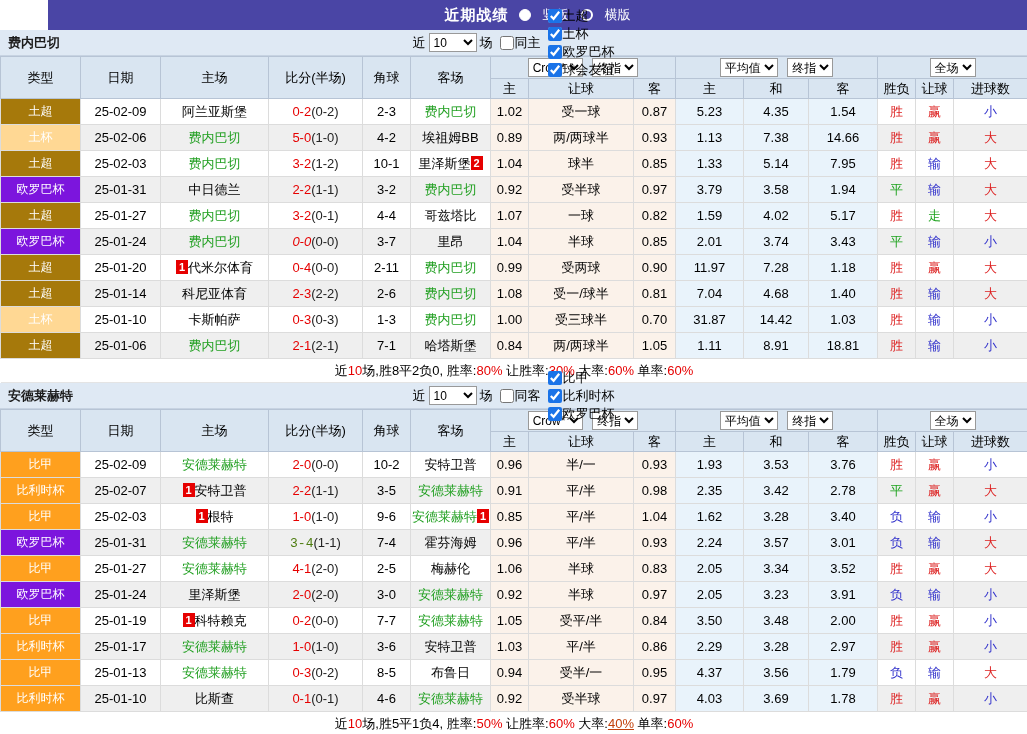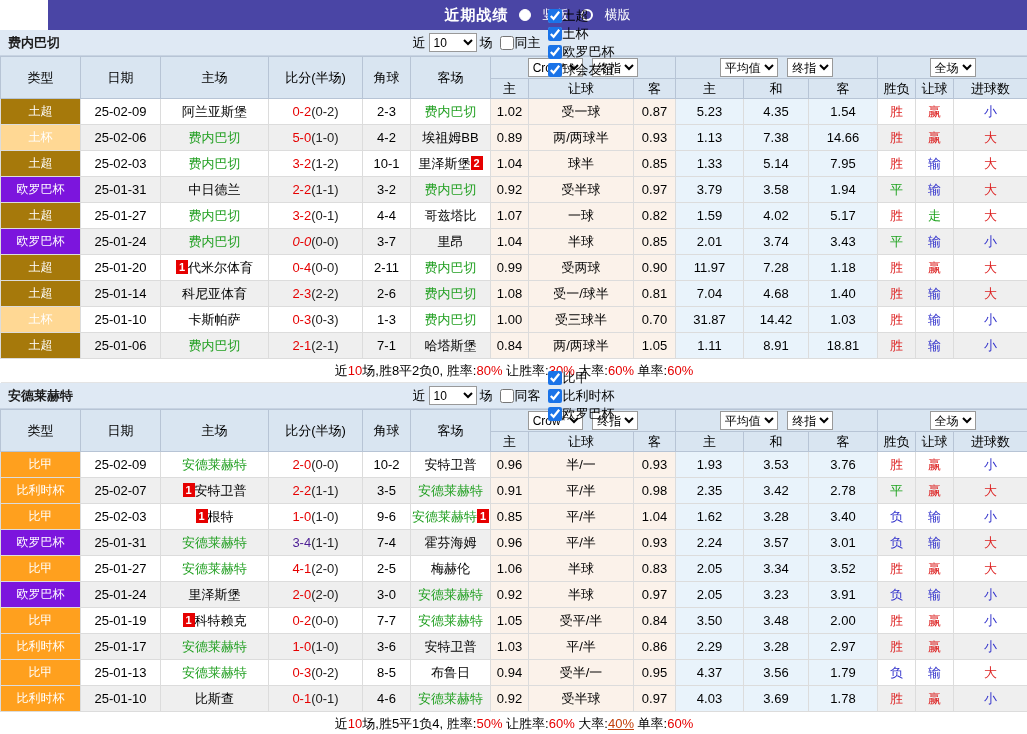--- a/index.html
+++ b/index.html
@@ -468,21 +468,21 @@
     <td class="avg">3.40</td>
     <td class="plain" style="color: rgb(51, 51, 204);">负</td>
     <td class="plain" style="color: rgb(51, 51, 204);">输</td>
     <td class="plain" style="color: rgb(51, 51, 204);">小</td>
   </tr>
 
   <tr class="alt">
     <td class="type" style="background: rgb(124, 21, 221);">欧罗巴杯</td>
     <td class="plain">25-01-31</td>
     <td class="plain"><span style="color: rgb(34, 160, 34);">安德莱赫特</span></td>
-    <td class="plain"><span class="ft" style="color: #4c1d95;">3-4</span><span class="ht">(1-1)</span></td>
+    <td class="plain"><span class="ft" style="color: #4d7c0f; font-family: Liberation Mono, monospace;">3-4</span><span class="ht">(1-1)</span></td>
     <td class="plain">7-4</td>
     <td class="plain"><span>霍芬海姆</span></td>
     <td class="odds">0.96</td>
     <td class="odds">平/半</td>
     <td class="odds">0.93</td>
     <td class="avg">2.24</td>
     <td class="avg">3.57</td>
     <td class="avg">3.01</td>
     <td class="plain" style="color: rgb(51, 51, 204);">负</td>
     <td class="plain" style="color: rgb(51, 51, 204);">输</td>

